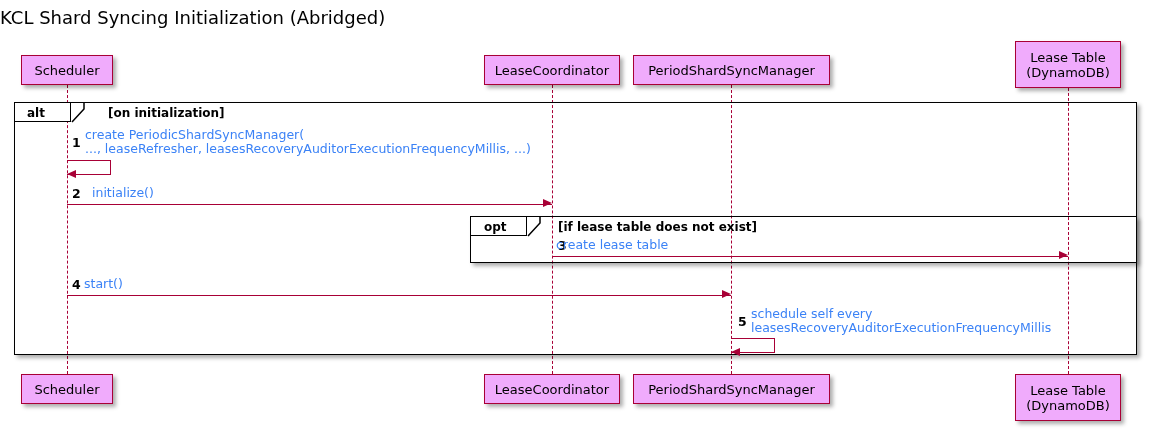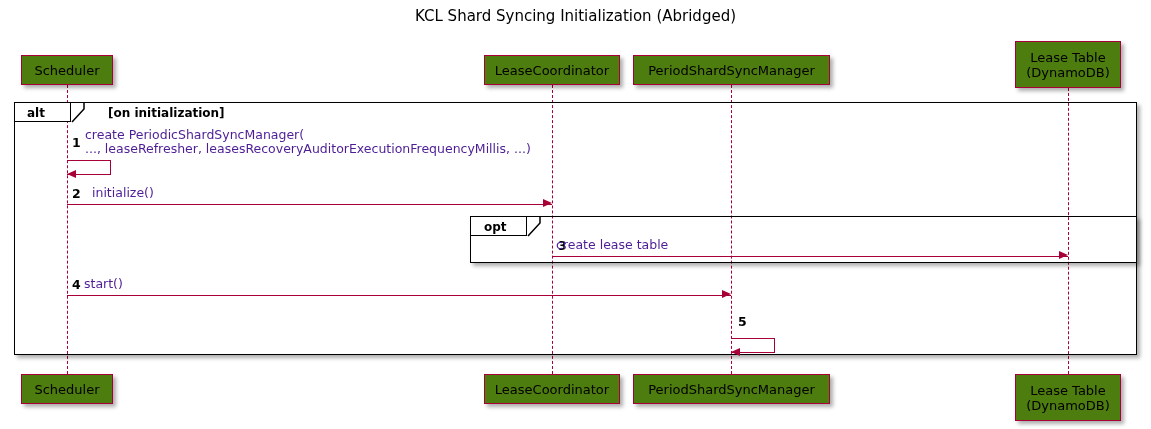--- a/index.html
+++ b/index.html
@@ -20,29 +20,28 @@
     width: 1151px;
     height: 429px;
   }
   .abs { position: absolute; }
 
   
   .diagram-title {
     left: 0;
     top: 7px;
     width: 1151px;
-    text-align: center;
-    font-size: 15px;
+    font-size: 18px;
     color: #000000;
     font-family: "DejaVu Sans", sans-serif;
   }
 
   
   .participant {
-    background: #4d7c0f;
+    background: #f0abfc;
     border: 1.5px solid #A80036;
     box-shadow: 3px 3px 4px rgba(0,0,0,0.32);
     color: #000000;
     font-size: 13px;
     line-height: 15px;
     text-align: center;
     display: flex;
     align-items: center;
     justify-content: center;
     box-sizing: border-box;
@@ -93,21 +92,21 @@
     border-color: transparent transparent transparent #A80036;
   }
   .msg-arrow-left {
     width: 0; height: 0;
     border-style: solid;
     border-width: 4.5px 9px 4.5px 0;
     border-color: transparent #A80036 transparent transparent;
   }
   .msg-text {
     font-size: 12.5px;
-    color: #4c1d95;
+    color: #3b82f6;
     white-space: pre-line;
     line-height: 14px;
   }
   .msg-seq {
     font-size: 12.5px;
     font-weight: bold;
     color: #000000;
   }
 
   
@@ -143,20 +142,21 @@
 
   <div class="abs fragment" style="left:470px; top:216px; width:667px; height:47px;"></div>
   <div class="abs fragment-tab" style="left:471px; top:217px; width:56px; height:19px;"></div>
   <div class="abs" style="left:527px; top:217px;">
     <svg width="14" height="20" viewBox="0 0 14 20">
       <path d="M0,0 L13,0 L13,6 L1,19 L0,19 Z" fill="#FFFFFF" stroke="none"></path>
       <path d="M13,0 L13,6 L1,19" fill="none" stroke="#000000" stroke-width="1.5"></path>
     </svg>
   </div>
   <div class="abs fragment-label" style="left:484px; top:220px;text-align:center;">opt</div>
+  <div class="abs fragment-cond" style="left:558px; top:220px;">[if lease table does not exist]</div>
 
   <div class="abs participant" style="left:21px; top:55px; width:92px; height:30px;">Scheduler</div>
   <div class="abs participant" style="left:484px; top:55px; width:136px; height:30px;">LeaseCoordinator</div>
   <div class="abs participant" style="left:633px; top:55px; width:197px; height:30px;">PeriodShardSyncManager</div>
   <div class="abs participant" style="left:1015px; top:41px; width:106px; height:47px;">Lease Table
 (DynamoDB)</div>
 
   <div class="abs participant" style="left:21px; top:374px; width:92px; height:30px;">Scheduler</div>
   <div class="abs participant" style="left:484px; top:374px; width:136px; height:30px;">LeaseCoordinator</div>
   <div class="abs participant" style="left:633px; top:374px; width:197px; height:30px;">PeriodShardSyncManager</div>
@@ -178,16 +178,18 @@
   <div class="abs msg-text" style="left:556px; top:238px;">create lease table</div>
   <div class="abs msg-line" style="left:552px; top:256px; width:516px;"></div>
   <div class="abs msg-arrow-right" style="left:1059px; top:251px;"></div>
 
   <div class="abs msg-seq" style="left:72px; top:277px;">4</div>
   <div class="abs msg-text" style="left:84px; top:277px;">start()</div>
   <div class="abs msg-line" style="left:67px; top:295px; width:664px;"></div>
   <div class="abs msg-arrow-right" style="left:722px; top:290px;"></div>
 
   <div class="abs msg-seq" style="left:738px; top:314px;">5</div>
+  <div class="abs msg-text" style="left:751px; top:307px;">schedule self every
+  leasesRecoveryAuditorExecutionFrequencyMillis</div>
   <div class="abs self-loop" style="left:731px; top:338px; width:44px; height:15px;"></div>
   <div class="abs msg-arrow-left" style="left:731px; top:348px;"></div>
 
 </div>
 
 </body></html>

